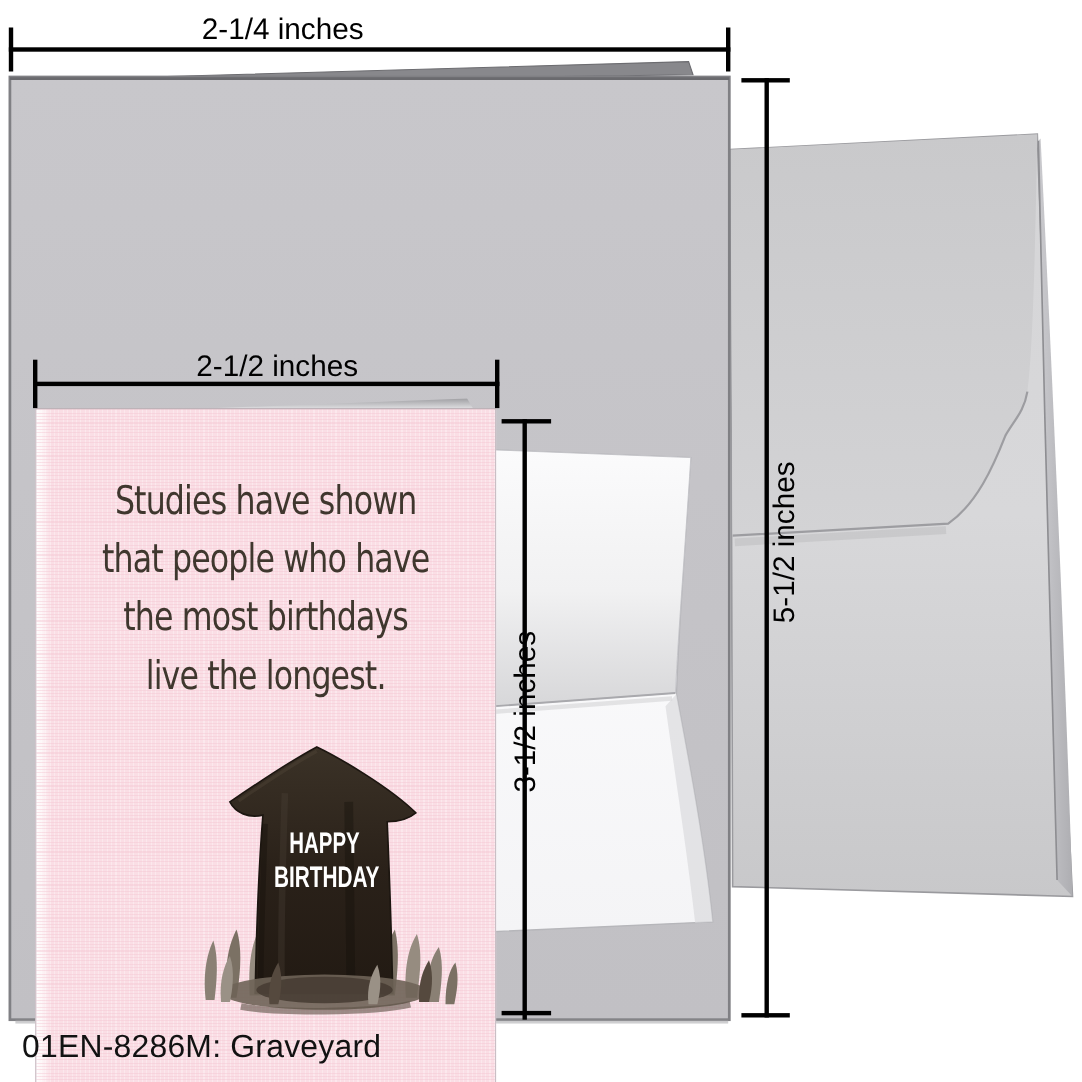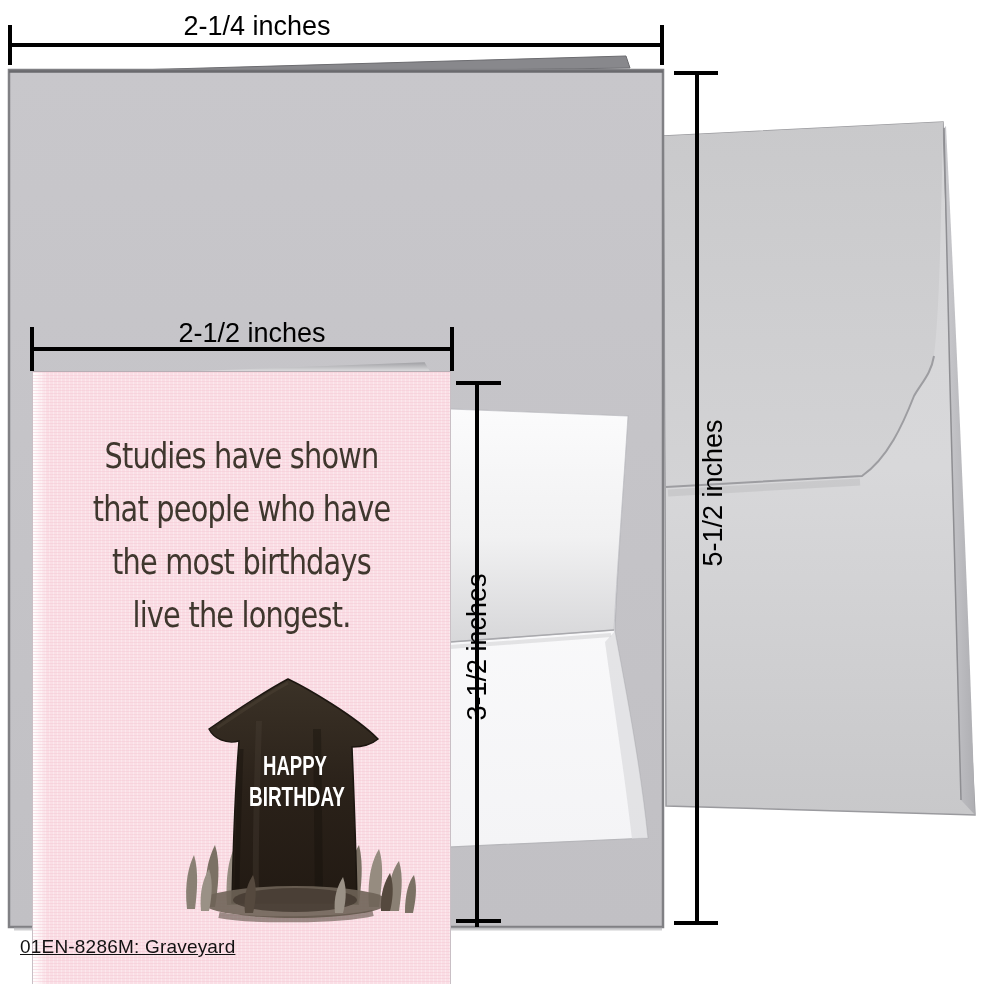--- a/index.html
+++ b/index.html
@@ -42,23 +42,22 @@
   .dim-label {
     position:absolute; z-index:5; color:#000;
     font-size:27px; text-align:center; white-space:nowrap;
     font-family:"Liberation Sans", sans-serif;
   }
   .dim-label.vert { transform:rotate(-90deg); }
 
   
   .caption {
     position:absolute; left:20px; top:936px; z-index:5;
-    color:#121212; font-size:19px; letter-spacing:0.2px;
+    color:#121212; font-size:29px; letter-spacing:0.2px;
     font-family:"Liberation Sans", sans-serif;
-    text-decoration:underline;
   }
 </style>
 </head>
 <body>
 
 <div class="stage">
 
   <svg class="artwork" width="984" height="984" viewBox="0 0 984 984">
     <defs>
       <linearGradient id="gEnvFront" x1="0" y1="0" x2="0" y2="1">

